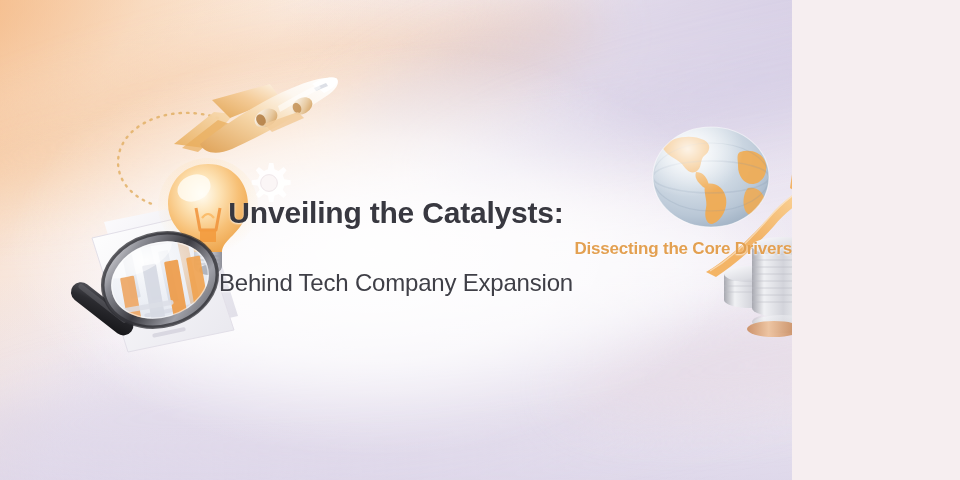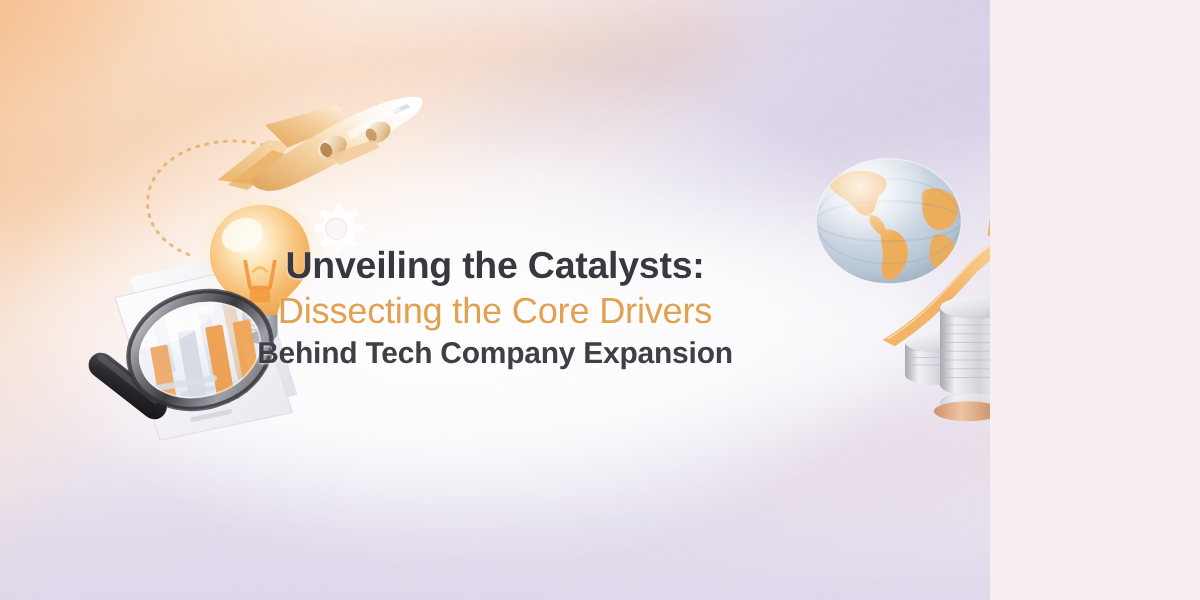--- a/index.html
+++ b/index.html
@@ -76,29 +76,30 @@
     white-space:nowrap;
   }
   .ln1 {
     font-size:30px;
     font-weight:bold;
     color:#383840;
     line-height:38px;
     text-shadow:0 1px 2px rgba(255,255,255,.85);
   }
   .ln2 {
-    font-size:29px;
-    font-weight:normal;
+    font-size:17px;
+    font-weight:bold;
     color:#e3a051;
     line-height:34px;
     text-shadow:0 1px 2px rgba(255,255,255,.8);
+    text-align:right;
   }
   .ln3 {
     font-size:24px;
-    font-weight:bold;
+    font-weight:normal;
     color:#3f3f47;
     line-height:34px;
     text-shadow:0 1px 2px rgba(255,255,255,.8);
   }
 </style>
 </head>
 <body>
 
 <div id="banner">
 

